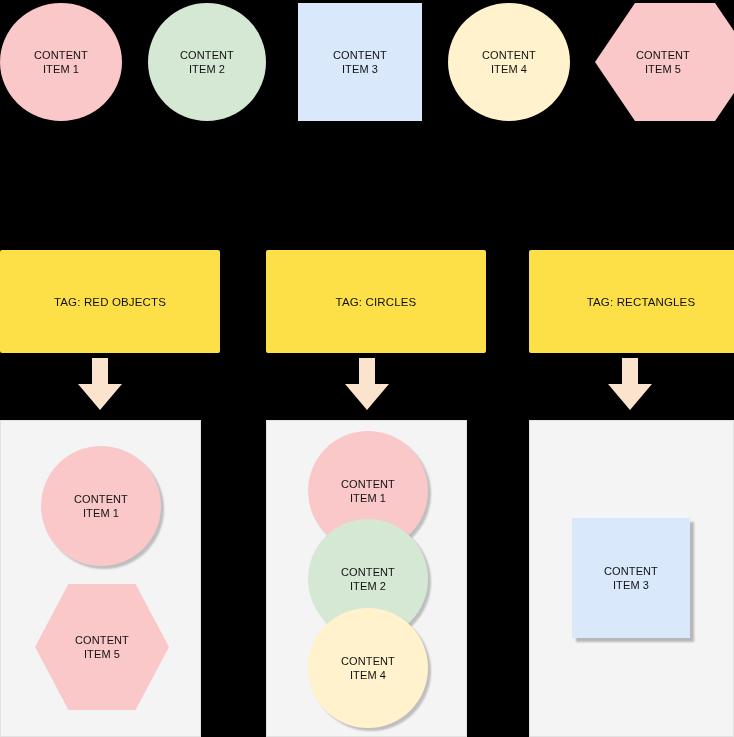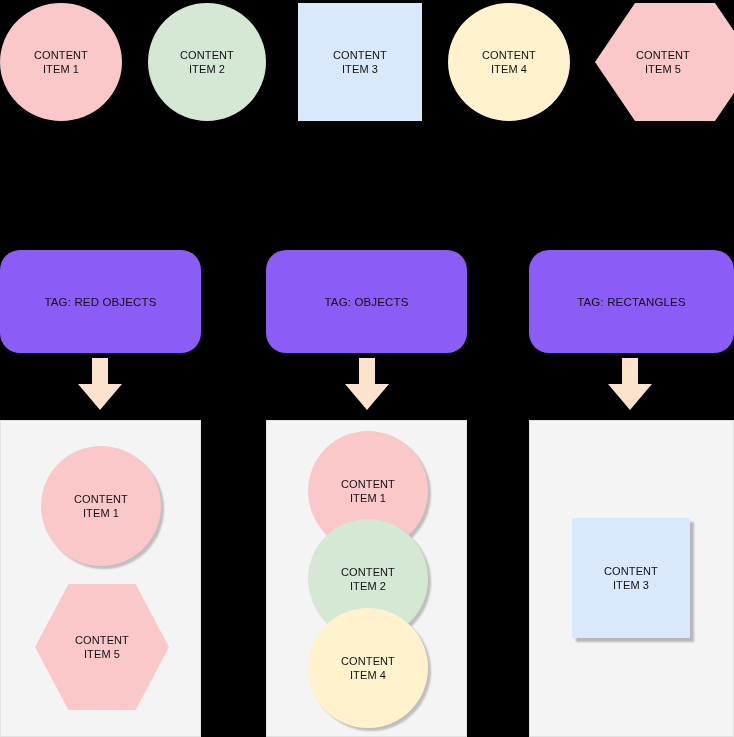--- a/index.html
+++ b/index.html
@@ -45,22 +45,23 @@
 
   
   .hex {
     position: absolute;
     clip-path: polygon(25% 0%, 75% 0%, 100% 50%, 75% 100%, 25% 100%, 0% 50%);
   }
 
   
   .tag-box {
     position: absolute;
-    border-radius: 20px;
-    background: #8b5cf6;
+    border-radius: 2px;
+    background: #fde047;
+    padding-left: 19px;
   }
   .tag-text {
     position: absolute;
     left: 0;
     right: 0;
     top: 50%;
     transform: translateY(-50%);
     text-align: center;
     font-size: 11.5px;
     color: #111111;
@@ -146,21 +147,21 @@
   <div class="hex" style="left:595px; top:3px; width:160px; height:118px; background:#FAC8C8;">
     <div class="shape-label" style="padding-right:24px;">CONTENT
 ITEM 5</div>
   </div>
 
   <div class="tag-box" style="left:0px; top:250px; width:201px; height:103px;">
     <div class="tag-text">TAG: RED OBJECTS</div>
   </div>
 
   <div class="tag-box" style="left:266px; top:250px; width:201px; height:103px;">
-    <div class="tag-text">TAG: OBJECTS</div>
+    <div class="tag-text">TAG: CIRCLES</div>
   </div>
 
   <div class="tag-box" style="left:529px; top:250px; width:205px; height:103px;">
     <div class="tag-text">TAG: RECTANGLES</div>
   </div>
 
   <div class="arrow" style="left:78px; top:358px; width:44px; height:56px;">
     <div class="shaft"></div>
     <div class="head"></div>
   </div>

